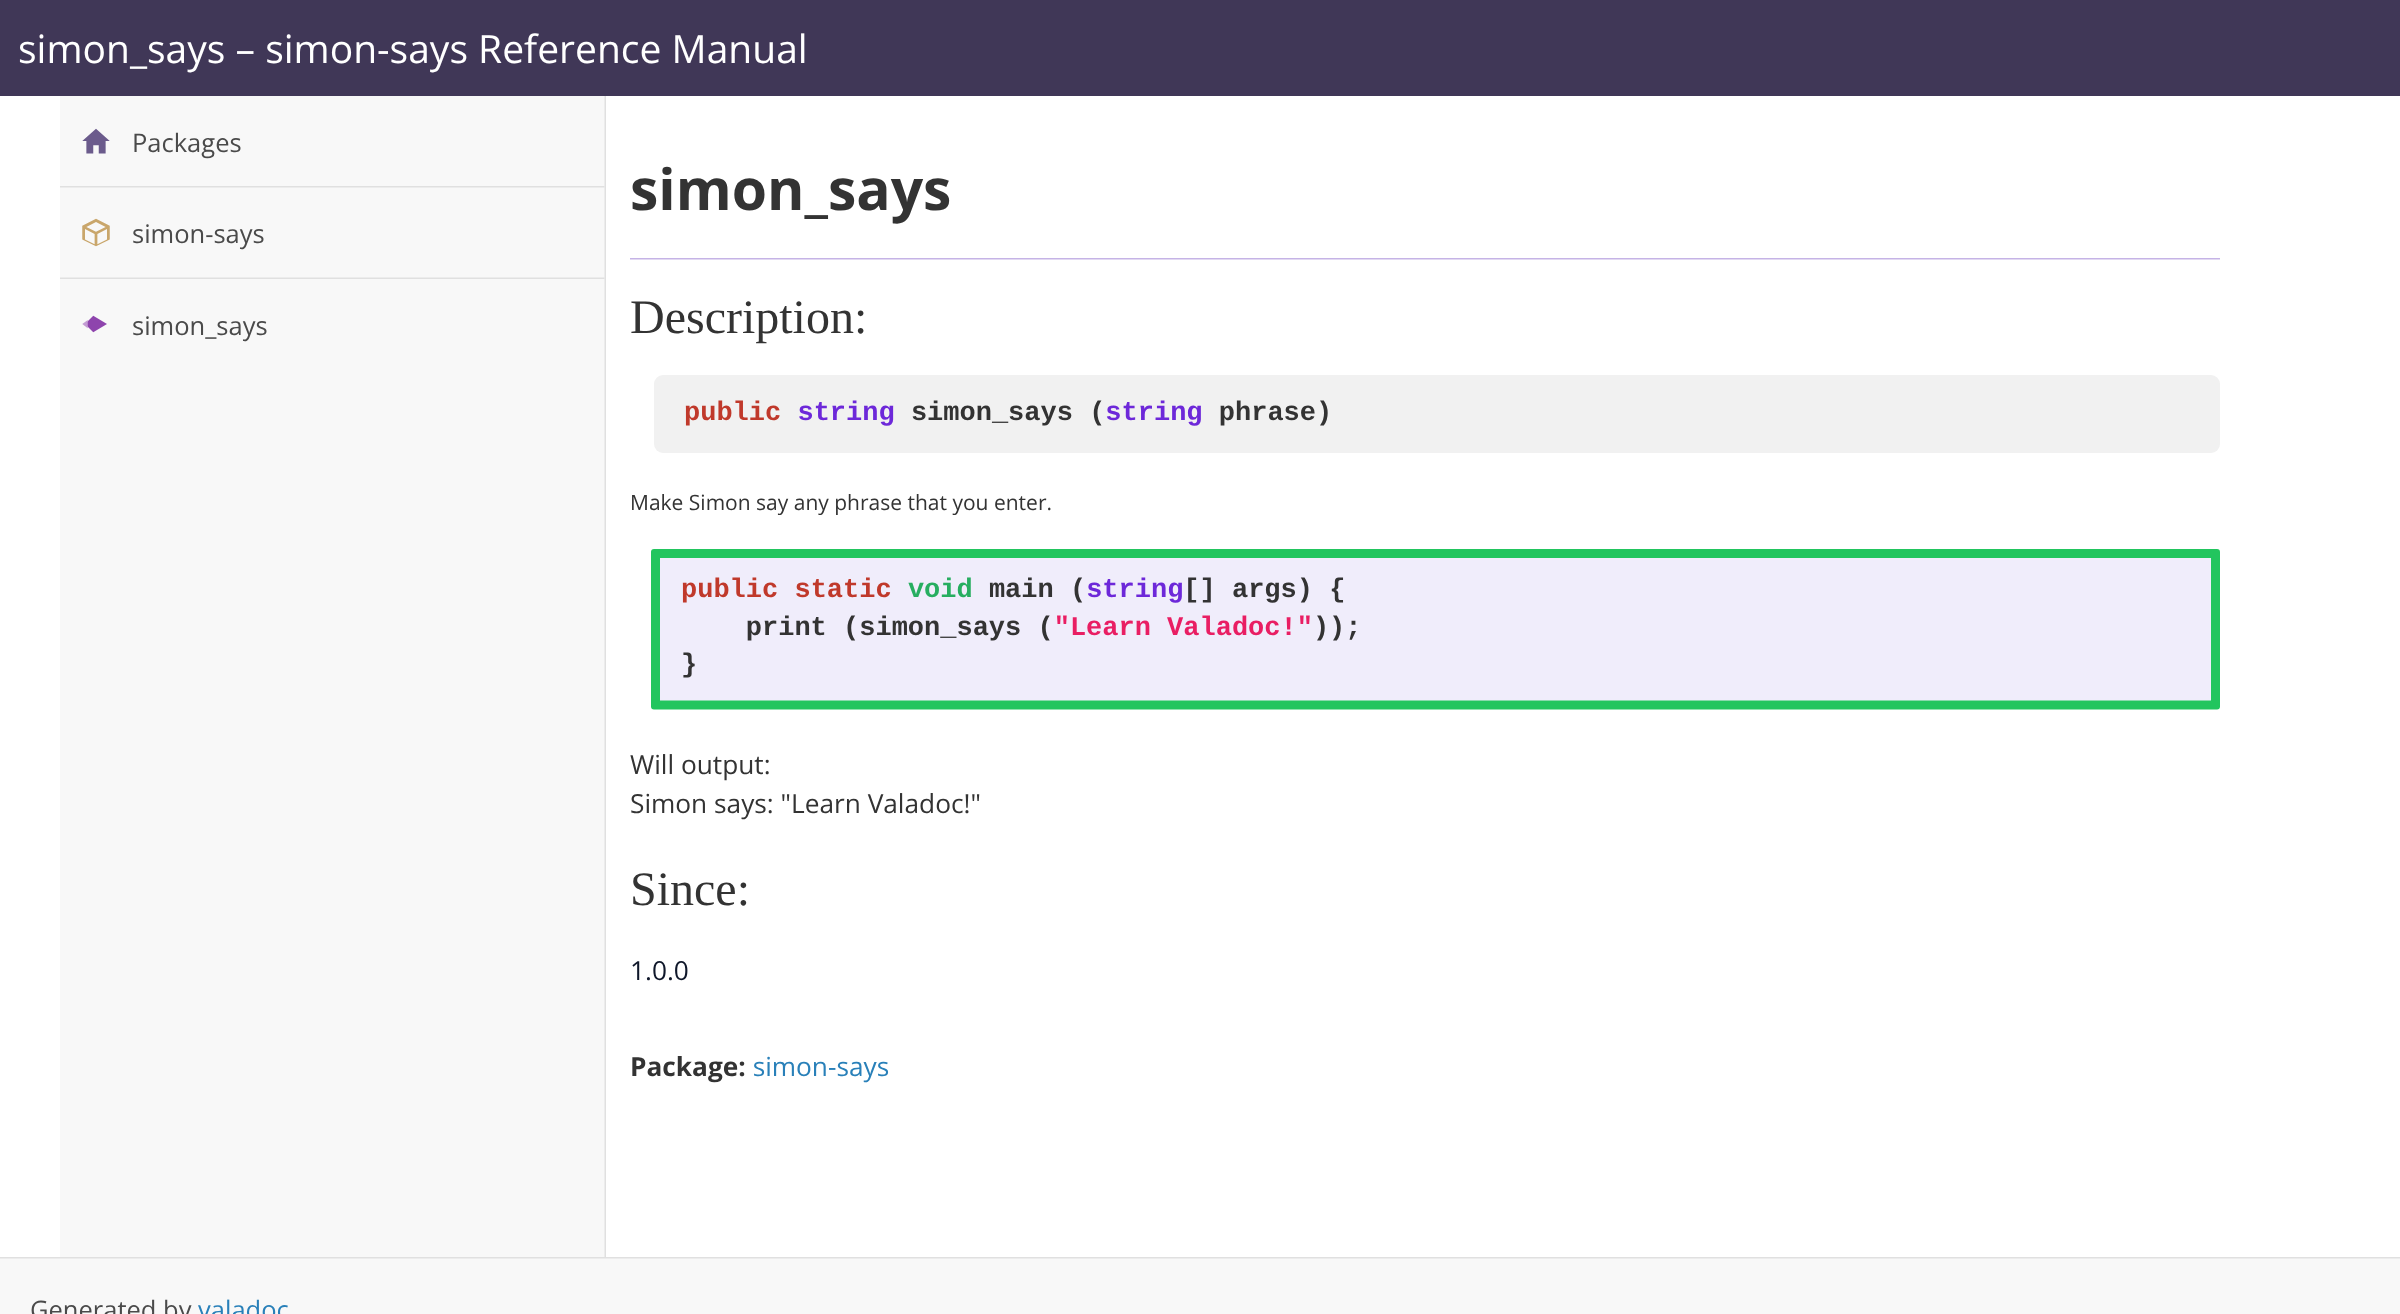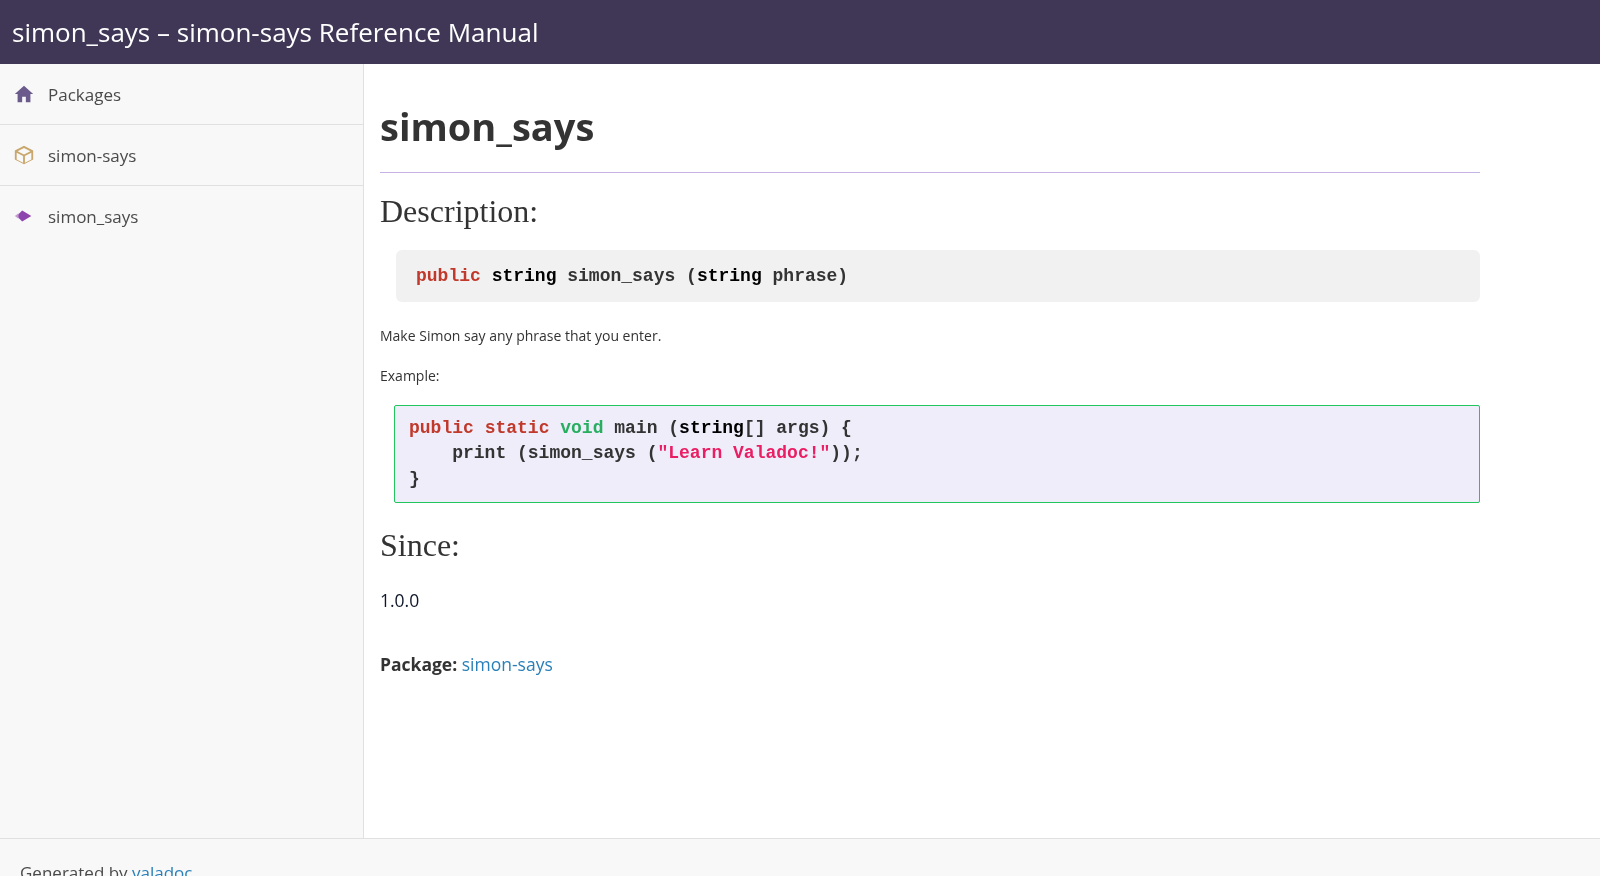--- a/index.html
+++ b/index.html
@@ -20,20 +20,21 @@
       font-weight: 400;
     }
     .container {
       display: flex;
       min-height: calc(100vh - 60px - 42px);
     }
     .sidebar {
       width: 364px;
       background: #f8f8f8;
       border-right: 1px solid #e0e0e0;
+      margin-left: 40px;
     }
     .sidebar-item {
       display: flex;
       align-items: center;
       padding: 18px 12px;
       border-bottom: 1px solid #e0e0e0;
       cursor: pointer;
       color: #4a4a4a;
       font-size: 17px;
     }
@@ -69,34 +70,34 @@
     .signature-block {
       background: #f1f1f1;
       border-radius: 6px;
       padding: 16px 20px;
       margin: 16px 0 24px 16px;
       font-family: 'Courier New', monospace;
       font-size: 18px;
       font-weight: 600;
     }
     .kw-public { color: #c0392b; }
-    .kw-type { color: #000000; }
+    .kw-type { color: #6d28d9; }
     .kw-name { color: #333; font-weight: 700; }
     .kw-static { color: #c0392b; }
     .kw-void { color: #27ae60; }
     .kw-string-lit { color: #e91e63; }
     p.desc-text {
       font-size: 14px;
       color: #333;
       margin-bottom: 20px;
       line-height: 1.4;
     }
     .code-example {
       background: #f0edfb;
-      border: 1px solid #22c55e;
+      border: 6px solid #22c55e;
       border-radius: 2px;
       padding: 10px 14px;
       margin: 14px 0 24px 14px;
       font-family: 'Courier New', monospace;
       font-size: 18px;
       font-weight: 600;
       line-height: 1.4;
       white-space: pre;
     }
     .output-block {
@@ -180,26 +181,29 @@
     <div class="signature-block">
       <span class="kw-public">public</span>
       <span class="kw-type">string</span>
       <span class="kw-name">simon_says</span>
       <span> (</span><span class="kw-type">string</span>
       <span>phrase</span><span>)</span>
     </div>
 
     <p class="desc-text">Make Simon say any phrase that you enter.</p>
 
-    <p class="desc-text">Example:</p>
 
     <div class="code-example"><span class="kw-public">public</span> <span class="kw-static">static</span> <span class="kw-void">void</span><span> main (</span><span class="kw-type">string</span><span>[] args) {</span>
 <span>    print (simon_says (</span><span class="kw-string-lit">"Learn Valadoc!"</span><span>));</span>
 <span>}</span></div>
 
+    <div class="output-block">
+      <div>Will output:</div>
+      <div>Simon says: "Learn Valadoc!"</div>
+    </div>
 
     <h2 class="section-heading">Since:</h2>
     <p class="since-value">1.0.0</p>
 
     <p class="package-line">
       <strong>Package:</strong>
       <a class="package-link">simon-says</a>
     </p>
   </div>
 </div>

